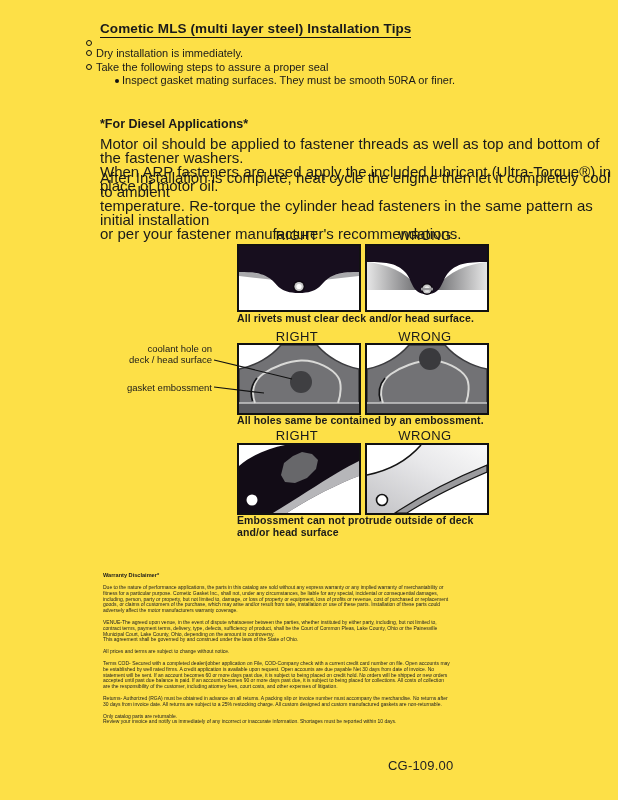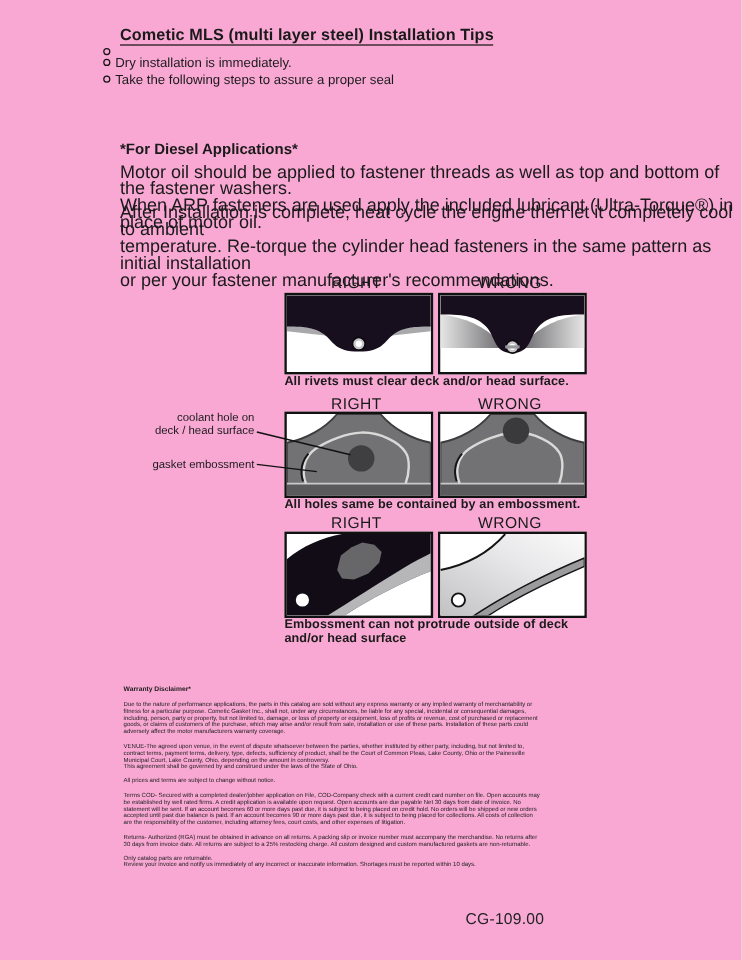--- a/index.html
+++ b/index.html
@@ -1,17 +1,17 @@
 <!DOCTYPE html>
 <html><head>
 <meta charset="utf-8">
 <style>
   html,body{margin:0;padding:0;background:#e9e9e9;}
   .page{
-    position:relative;width:618px;height:800px;background:#f9a8d4;
+    position:relative;width:618px;height:800px;background:#fde047;
     font-family:"Liberation Sans", sans-serif;color:#1a1a1a;overflow:hidden;
     margin:0 auto;
   }
   .abs{position:absolute;}
   .title{
     left:100px;top:21px;font-size:13.5px;font-weight:bold;
     border-bottom:1.6px solid #111;padding-bottom:1px;letter-spacing:.1px;
   }
   .bullets{left:86px;top:41px;font-size:11px;line-height:13.5px;}
   .b-row{display:flex;align-items:baseline;white-space:nowrap;}
@@ -51,20 +51,24 @@
     <div class="b-row">
       <span class="ring"></span>
     </div>
     <div class="b-row">
       <span class="ring"></span>
       <span>Dry installation is immediately.</span>
     </div>
     <div class="b-row">
       <span class="ring"></span>
       <span>Take the following steps to assure a proper seal</span>
+    </div>
+    <div class="b-row sub">
+      <span class="dot"></span>
+      <span>Inspect gasket mating surfaces.  They must be smooth 50RA or finer.</span>
     </div>
   </div>
 
   <div class="abs diesel-h">*For Diesel Applications*</div>
   <div class="abs para p1">Motor oil should be applied to fastener threads as well as top and bottom of the fastener washers.
 When ARP fasteners are used apply the included lubricant (Ultra-Torque®) in place of motor oil.</div>
   <div class="abs para p2">After Installation is complete, heat cycle the engine then let it completely cool to ambient
 temperature. Re-torque the cylinder head fasteners in the same pattern as initial installation
 or per your fastener manufacturer's recommendations.</div>
 

